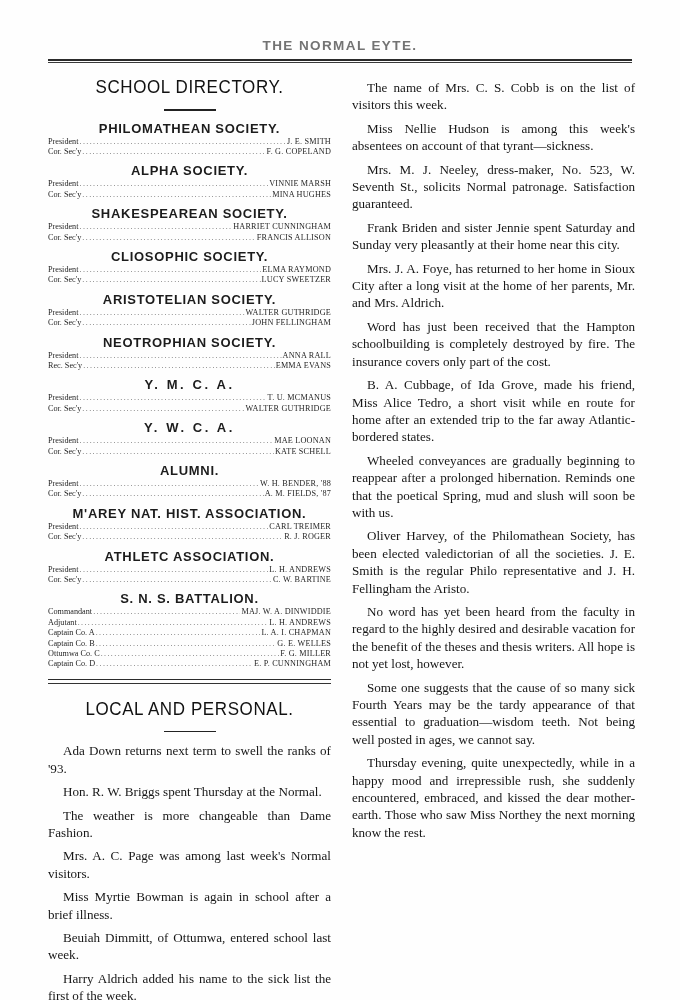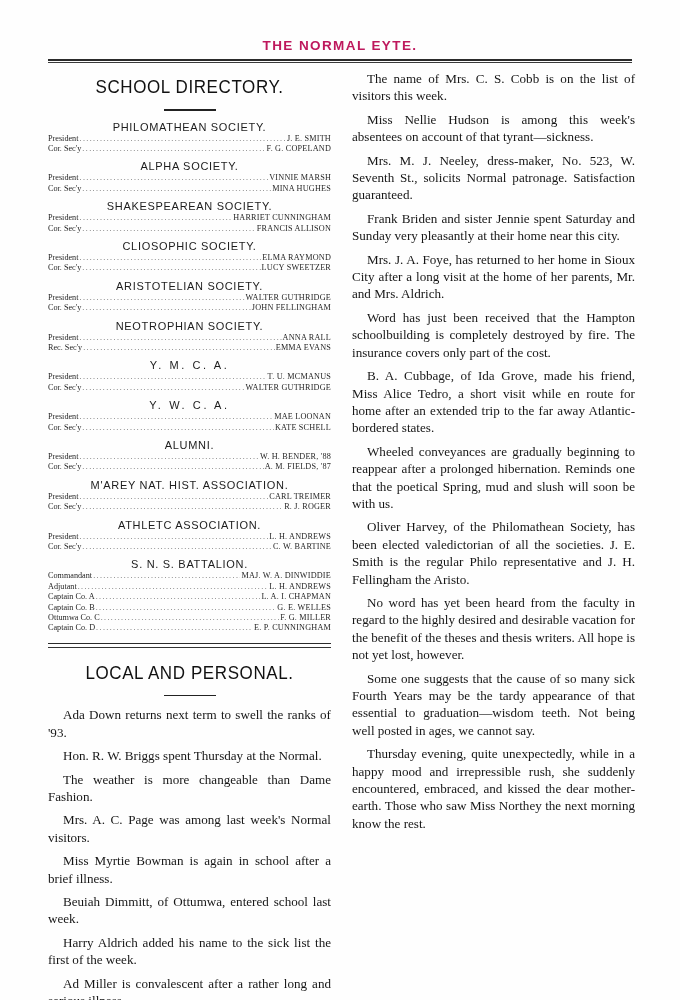--- a/index.html
+++ b/index.html
@@ -29,21 +29,21 @@
     left: 48px;
     top: 38px;
     width: 584px;
     text-align: center;
   }
   .masthead-title {
     font-family: "Liberation Sans", "DejaVu Sans", sans-serif;
     font-size: 13.5px;
     font-weight: 700;
     letter-spacing: 1.4px;
-    color: #be185d;
+    color: #737373;
   }
   .masthead-rule {
     position: absolute;
     left: 48px;
     top: 59px;
     width: 584px;
     height: 4px;
   }
   .masthead-rule .thick {
     height: 2px;
@@ -86,22 +86,22 @@
   }
 
   
   .directory { margin-top: 4px; }
   .org {
     margin-bottom: 6px;
   }
   .org-name {
     text-align: center;
     font-family: "Liberation Sans", "DejaVu Sans", sans-serif;
-    font-size: 11px;
-    font-weight: 400;
+    font-size: 13px;
+    font-weight: 700;
     letter-spacing: 0.7px;
     text-transform: uppercase;
     color: #1c1c1c;
     margin-bottom: 1px;
   }
   .org-name.wide { letter-spacing: 2.6px; }
   .entry {
     display: flex;
     align-items: flex-start;
     font-size: 8.2px;
@@ -141,21 +141,21 @@
   p.item {
     margin: 0 0 6px 0;
     font-size: 13.1px;
     line-height: 17.4px;
     text-align: justify;
     text-indent: 15px;
     color: #161616;
     hyphens: none;
   }
   p.item:last-child { margin-bottom: 0; }
-  .col-right p.item:first-child { margin-top: 0; }
+  .col-right p.item:first-child { margin-top: 9px; }
 </style>
 </head>
 <body>
 
 <div class="page">
 
   <div class="masthead">
     <div class="masthead-title">THE NORMAL EYTE.</div>
   </div>
   <div class="masthead-rule">

